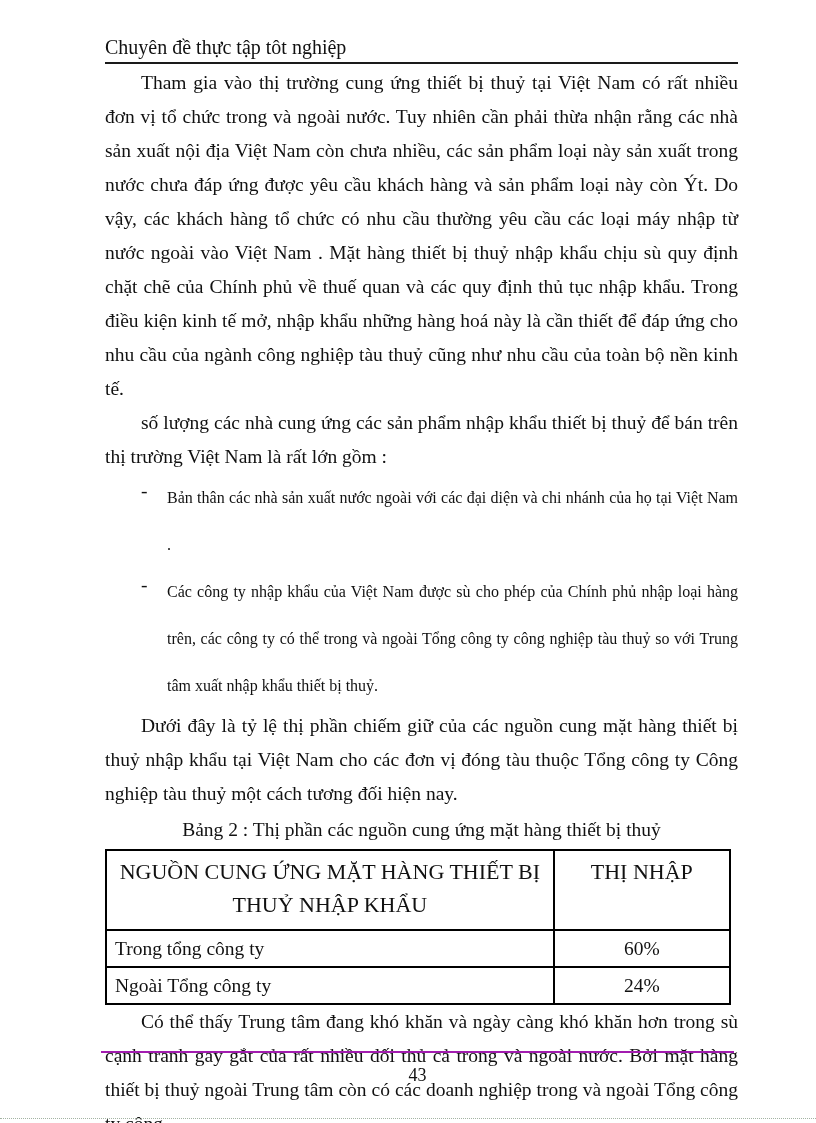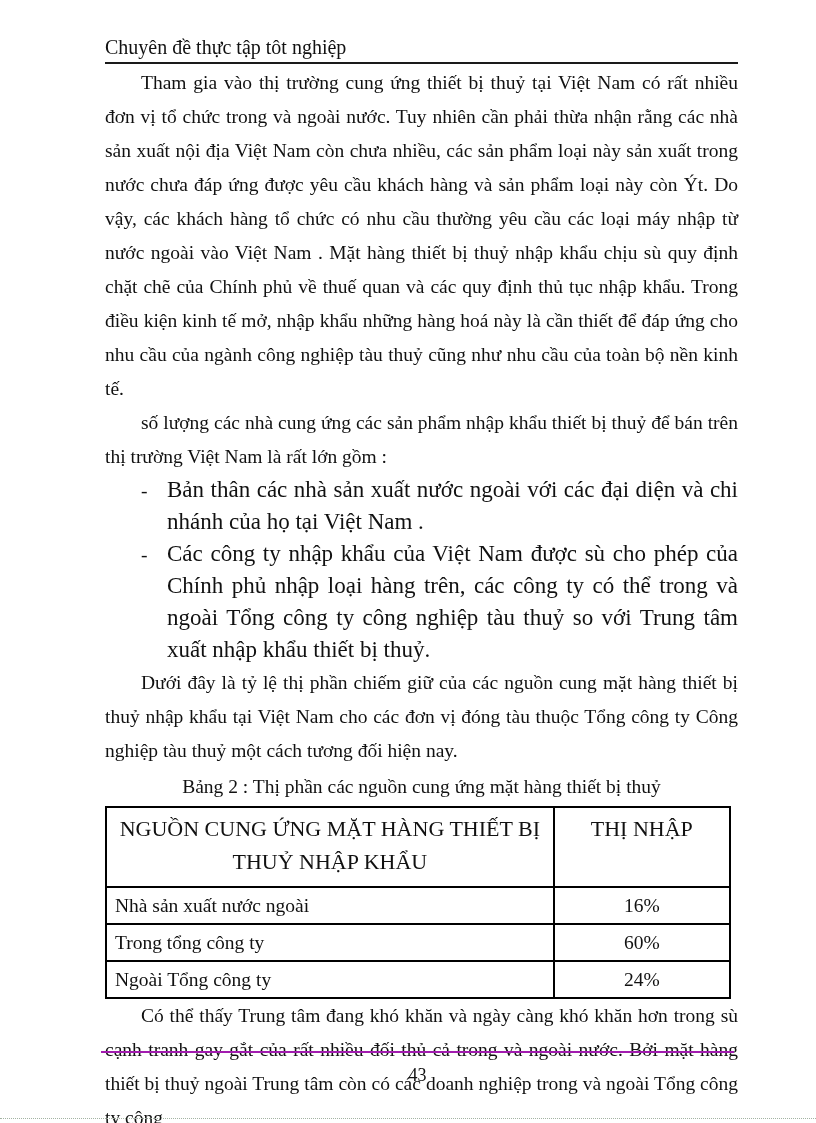--- a/index.html
+++ b/index.html
@@ -23,21 +23,21 @@
   }
   .para {
     margin:0;
     font-size:19.5px;
     line-height:34px;
     text-align:justify;
   }
   .indent { text-indent:36px; }
   .bullet { display:flex; padding-left:36px; }
   .bullet .dash { flex:none; width:26px; font-size:19.5px; line-height:34px; }
-  .bullet .btext { flex:1; font-size:23px; line-height:32px; text-align:justify; }
+  .bullet .btext { flex:1; font-size:16px; line-height:47px; text-align:justify; }
   .caption {
     margin:0;
     font-size:19.5px;
     line-height:38px;
     font-weight:normal;
     text-align:center;
   }
   table.share-table {
     width:626px;
     border-collapse:collapse;
@@ -111,24 +111,20 @@
 
   <table class="share-table">
     <thead>
       <tr>
         <th class="col-source">NGUỒN CUNG ỨNG MẶT HÀNG THIẾT BỊ THUỶ NHẬP KHẨU</th>
         <th class="col-share">THỊ NHẬP</th>
       </tr>
     </thead>
     <tbody>
       <tr>
-        <td>Nhà sản xuất nước ngoài</td>
-        <td class="val">16%</td>
-      </tr>
-      <tr>
         <td>Trong tổng công ty</td>
         <td class="val">60%</td>
       </tr>
       <tr>
         <td>Ngoài Tổng công ty</td>
         <td class="val">24%</td>
       </tr>
     </tbody>
   </table>
 

